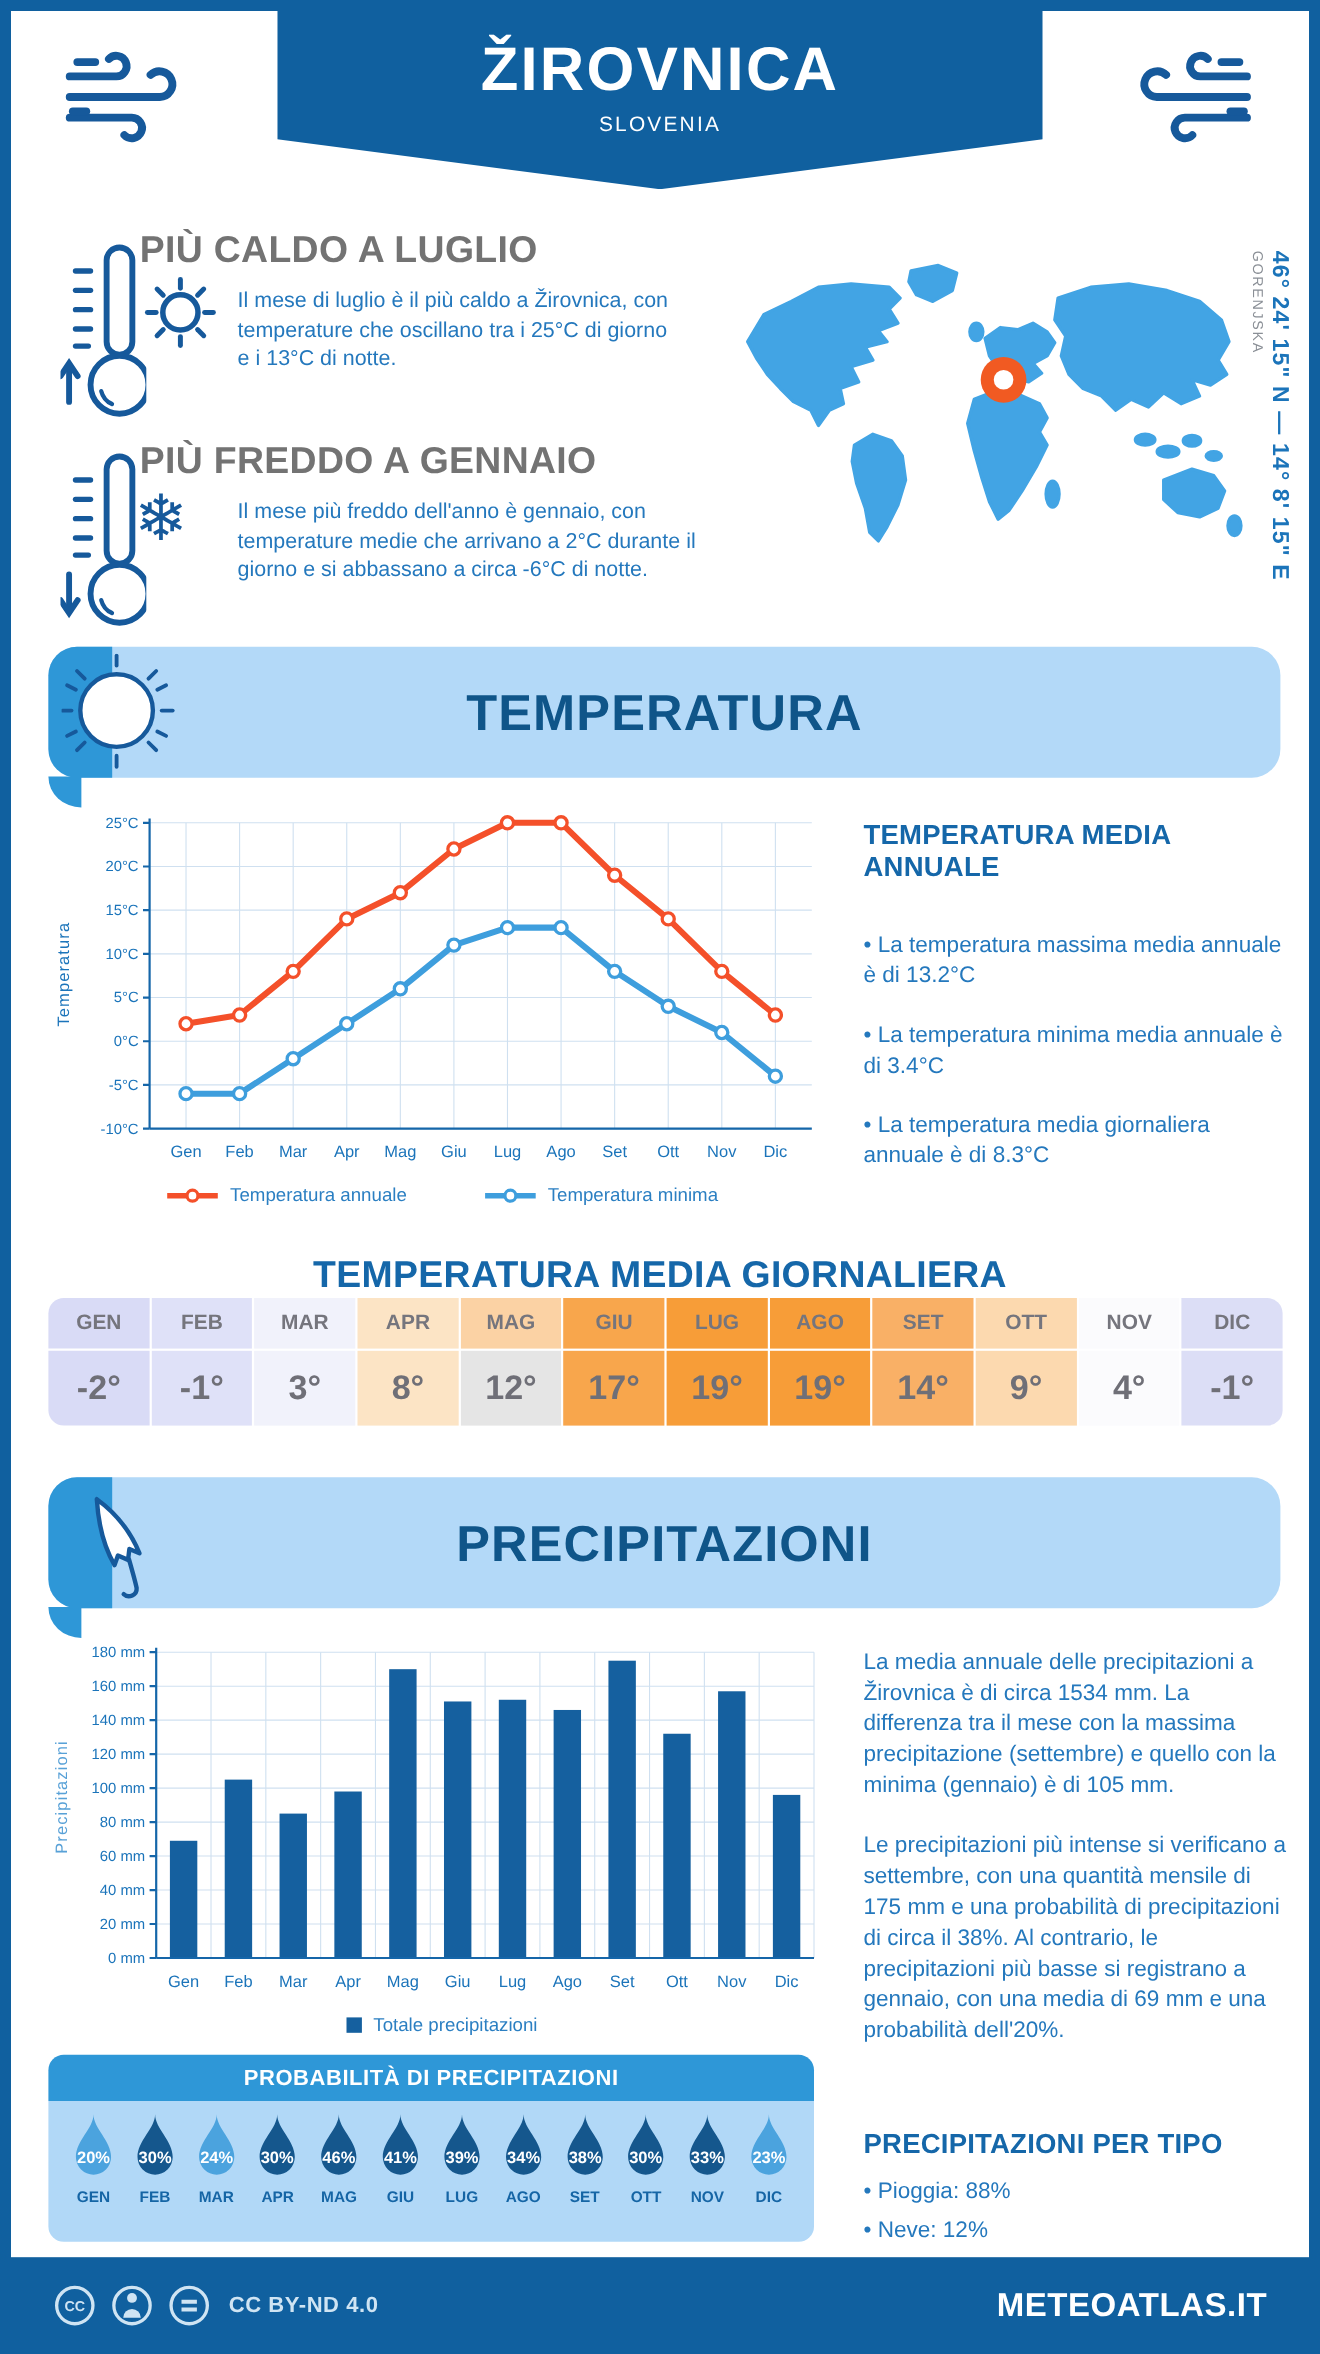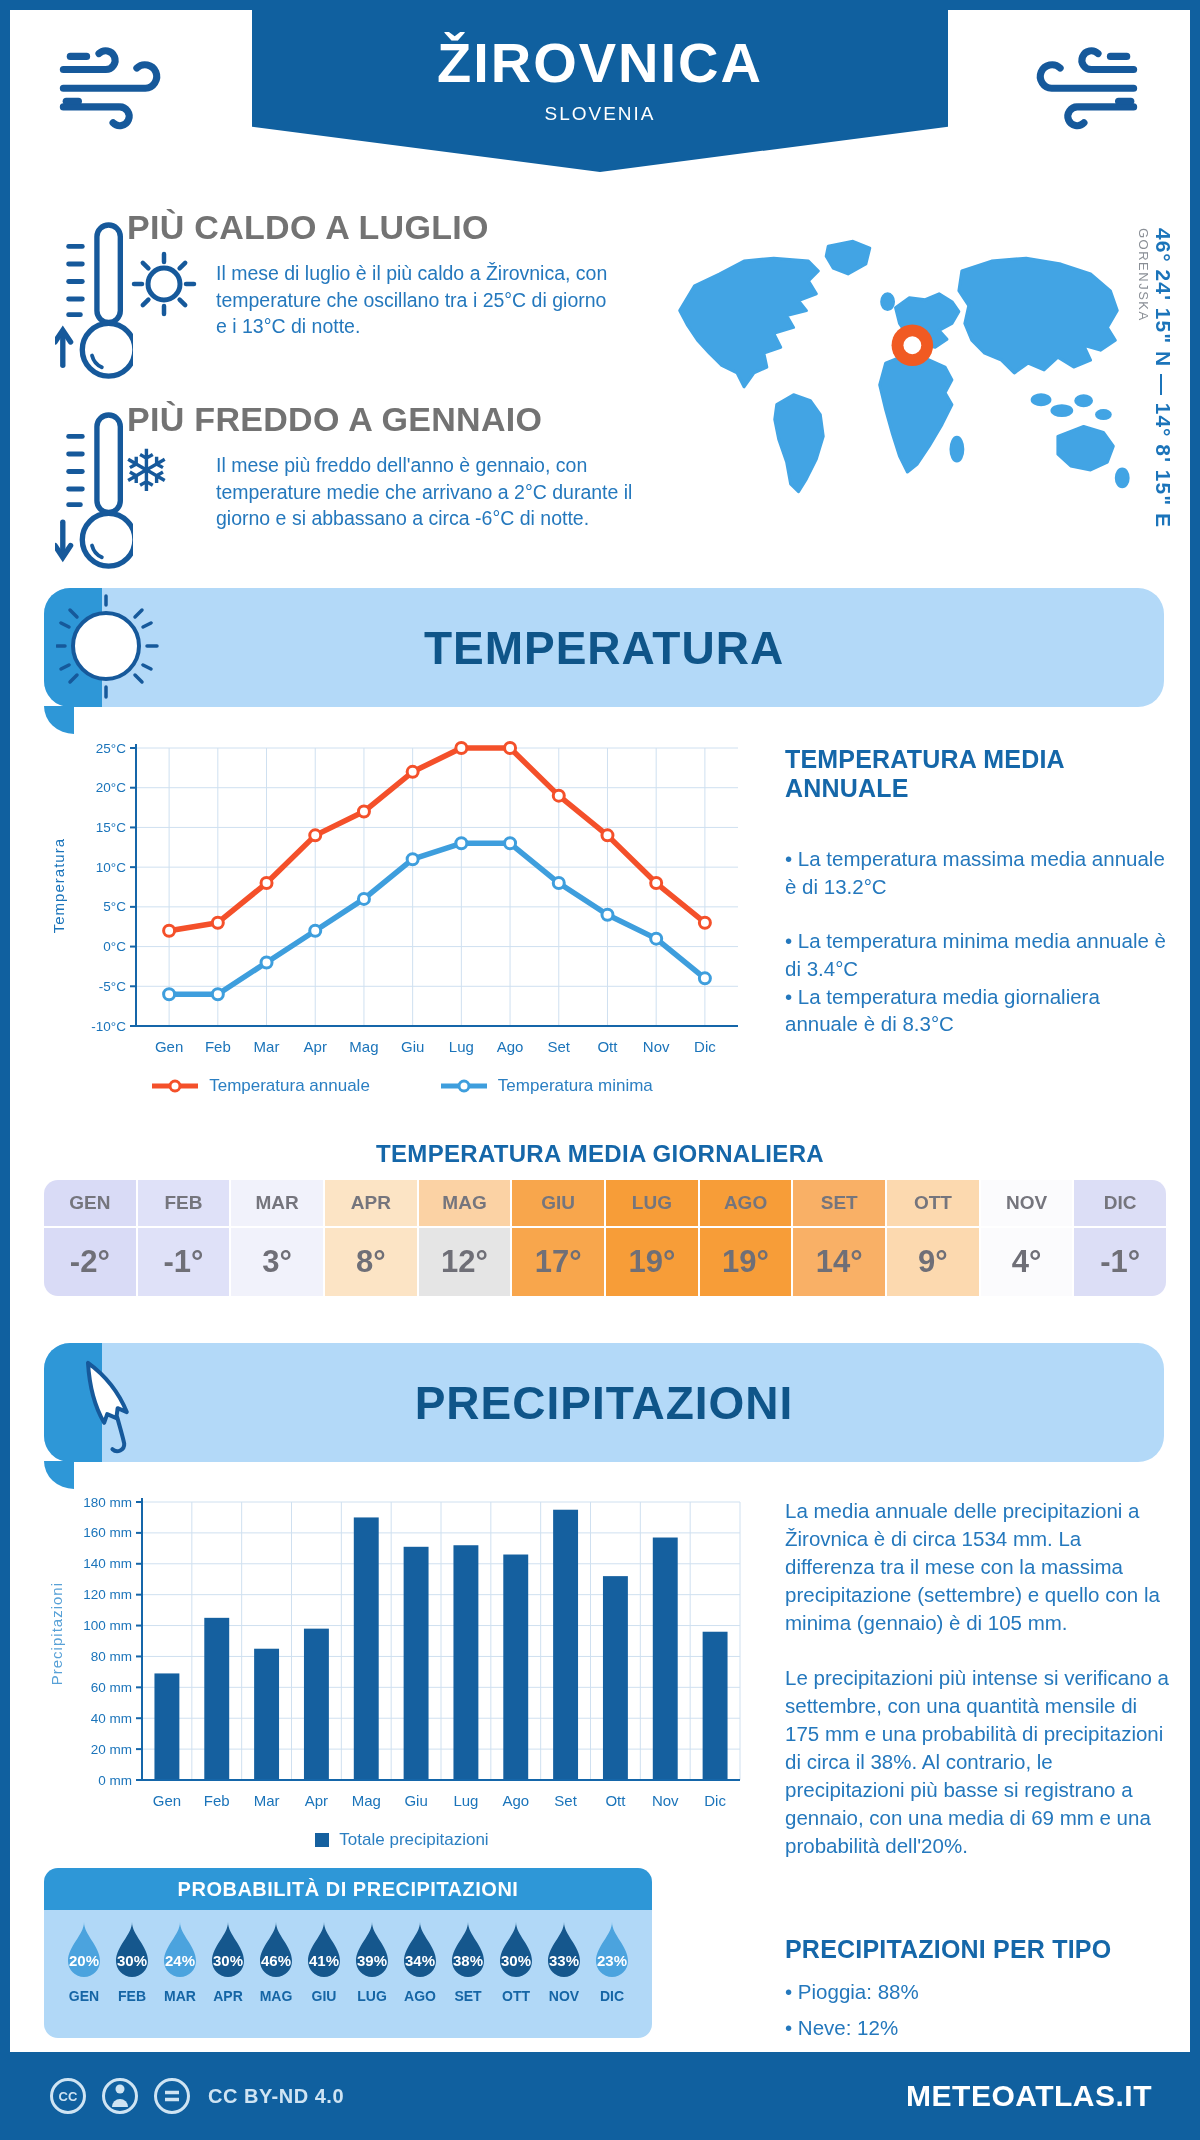--- a/index.html
+++ b/index.html
@@ -40,32 +40,32 @@
   svg line.axis{stroke:#1566a9;stroke-width:2;}
   .legend-row{display:flex;justify-content:center;gap:70px;margin-top:12px;align-items:center;}
   .legend-item{display:flex;align-items:center;gap:10px;font-size:17px;color:#2b7fc2;}
   .legend-sq{width:14px;height:14px;background:#15609f;display:inline-block;}
 
   
   .side-heading{font-size:25px;font-weight:700;color:#1567a9;letter-spacing:.2px;}
   .side-text{font-size:20.5px;line-height:1.36;color:#2478bd;}
 
   
-  .tbl-title{position:absolute;left:0;right:0;text-align:center;font-size:24px;font-weight:700;color:#1567a9;letter-spacing:.3px;}
+  .tbl-title{position:absolute;left:0;right:0;text-align:center;font-size:34px;font-weight:700;color:#1567a9;letter-spacing:.3px;}
   .daily-table{position:absolute;left:34px;top:1170px;width:1122px;display:flex;gap:2px;}
   .tcol{flex:1;display:flex;flex-direction:column;gap:2px;}
   .tmonth{height:46px;display:flex;align-items:center;justify-content:center;font-size:19px;font-weight:700;color:#75757d;}
   .tval{height:68px;display:flex;align-items:center;justify-content:center;font-size:31px;font-weight:700;color:#6f6f77;}
   .tcol:first-child .tmonth{border-top-left-radius:14px;}
   .tcol:first-child .tval{border-bottom-left-radius:14px;}
   .tcol:last-child .tmonth{border-top-right-radius:14px;}
   .tcol:last-child .tval{border-bottom-right-radius:14px;}
 
   
-  .prob-card{position:absolute;left:34px;top:1858px;width:608px;}
+  .prob-card{position:absolute;left:34px;top:1858px;width:696px;}
   .prob-head{height:42px;background:#2e97d7;border-radius:14px 14px 0 0;display:flex;align-items:center;justify-content:center;
     color:#fff;font-size:20px;font-weight:700;letter-spacing:.5px;}
   .prob-body{height:128px;background:#b1d8f7;border-radius:0 0 14px 14px;display:flex;justify-content:space-between;
     padding:10px 16px 0 16px;box-sizing:border-box;}
   .drop{width:50px;text-align:center;}
   .drop-pct{font-family:"Liberation Sans",sans-serif;font-size:15px;font-weight:700;fill:#fff;}
   .drop-month{font-size:14px;font-weight:700;color:#1565a5;margin-top:2px;}
 
   
   .footer{position:absolute;left:-10px;bottom:-10px;width:1200px;height:88px;background:#10609f;
@@ -290,21 +290,21 @@
         </svg>
         <span>Temperatura minima</span>
       </div>
     </div>
   </div>
 
   <div class="abs" style="left:775px;top:735px;width:388px">
     <div class="side-heading">TEMPERATURA MEDIA ANNUALE</div>
     <div class="side-text" style="margin-top:42px">• La temperatura massima media annuale è di 13.2°C</div>
     <div class="side-text" style="margin-top:26px">• La temperatura minima media annuale è di 3.4°C</div>
-    <div class="side-text" style="">• La temperatura media giornaliera annuale è di 8.3°C</div>
+    <div class="side-text" style="margin-top:26px">• La temperatura media giornaliera annuale è di 8.3°C</div>
   </div>
 
   <div class="tbl-title" style="top:1130px">TEMPERATURA MEDIA GIORNALIERA</div>
   <div class="daily-table" id="daily-table">
       <div class="tcol">
         <div class="tmonth" style="background:#d9dbf6">GEN</div>
                    <div class="tval" style="background:#d9dbf6">-2°</div>
       </div>
       <div class="tcol">
         <div class="tmonth" style="background:#dfe1f8">FEB</div>

